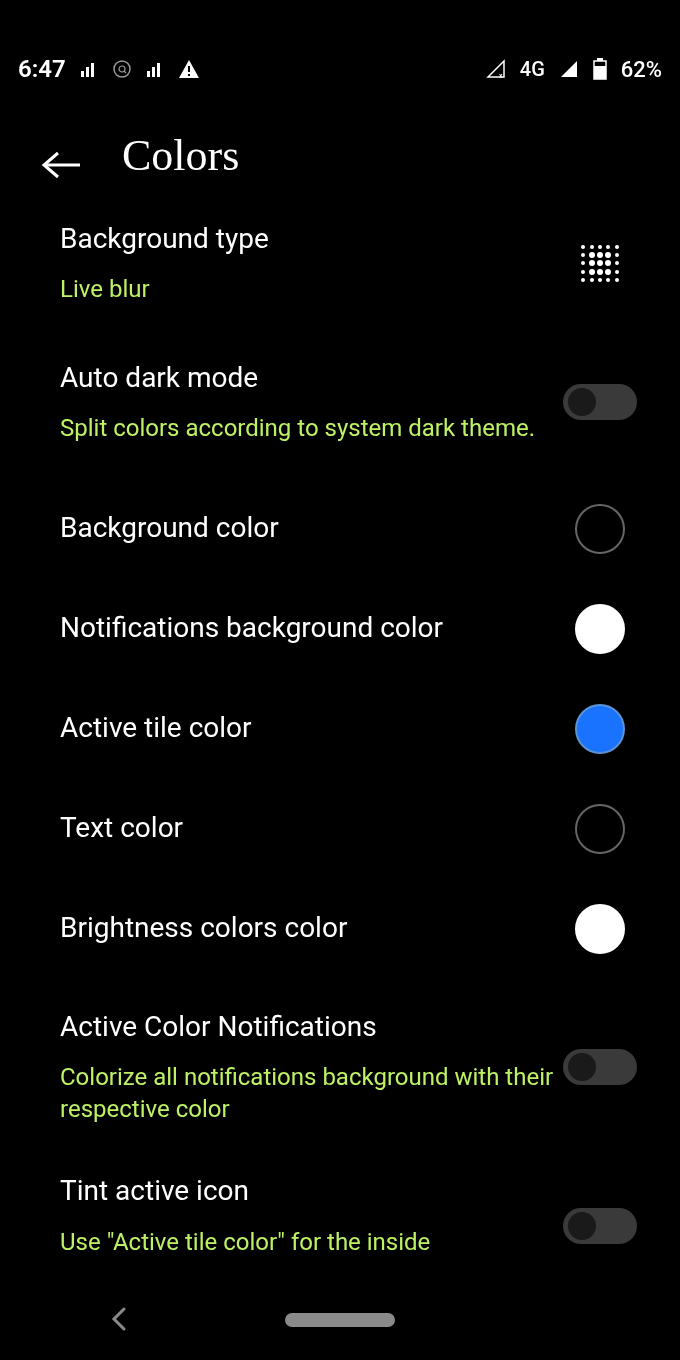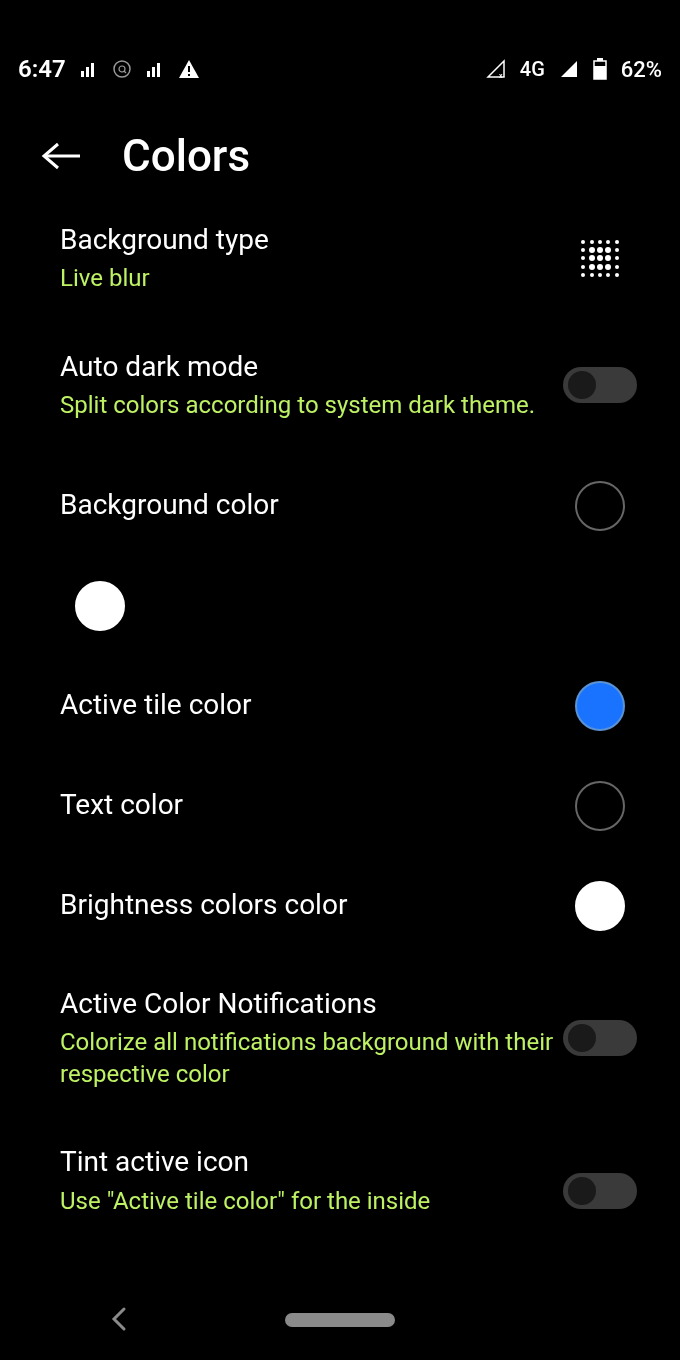--- a/index.html
+++ b/index.html
@@ -18,40 +18,41 @@
     padding: 10px 18px 4px;
     height: 48px;
     font-size: 22px;
     font-weight: 500;
     margin-top: 42px;
   }
   .status-left, .status-right { display: flex; align-items: center; gap: 14px; }
   .status-left .time { font-size: 24px; font-weight: 600; }
   .header {
     display: flex;
-    align-items: center;
+    align-items: flex-end;
     gap: 40px;
     padding: 40px 40px 30px;
+    font-family: Liberation Serif, serif;
   }
   .header .title { font-size: 44px; font-weight: 500; }
   .settings-list {
     padding: 0;
   }
   .setting-row {
     display: flex;
     align-items: center;
     padding: 20px 40px 20px 60px;
     min-height: 100px;
   }
   .setting-text {
     flex: 1;
     display: flex;
     flex-direction: column;
     justify-content: center;
-    gap: 4px;
+    gap: 16px;
   }
   .setting-title {
     font-size: 28px;
     color: #fff;
     line-height: 1.3;
   }
   .setting-sub {
     font-size: 24px;
     color: #bef264;
     line-height: 1.35;
@@ -237,20 +238,23 @@
   <div class="setting-row">
     <div class="setting-text">
       <span class="setting-title">Background color</span>
     </div>
     <div class="right-ctrl">
       <div class="color-swatch" style="background:#000"></div>
     </div>
   </div>
 
   <div class="setting-row">
+    <div class="setting-text">
+      <span class="setting-title">Notifications background color</span>
+    </div>
     <div class="right-ctrl">
       <div class="color-swatch" style="background:#fff; border-color:#fff;"></div>
     </div>
   </div>
 
   <div class="setting-row">
     <div class="setting-text">
       <span class="setting-title">Active tile color</span>
     </div>
     <div class="right-ctrl">

